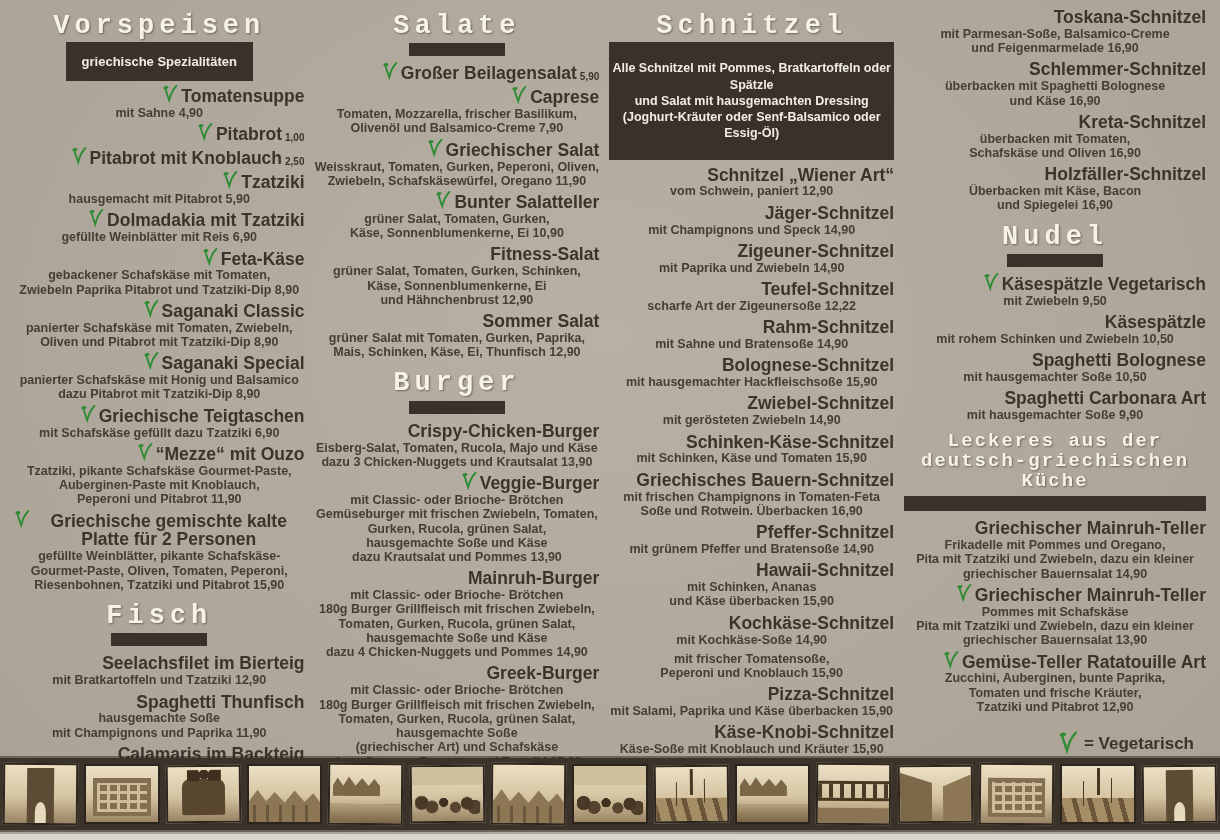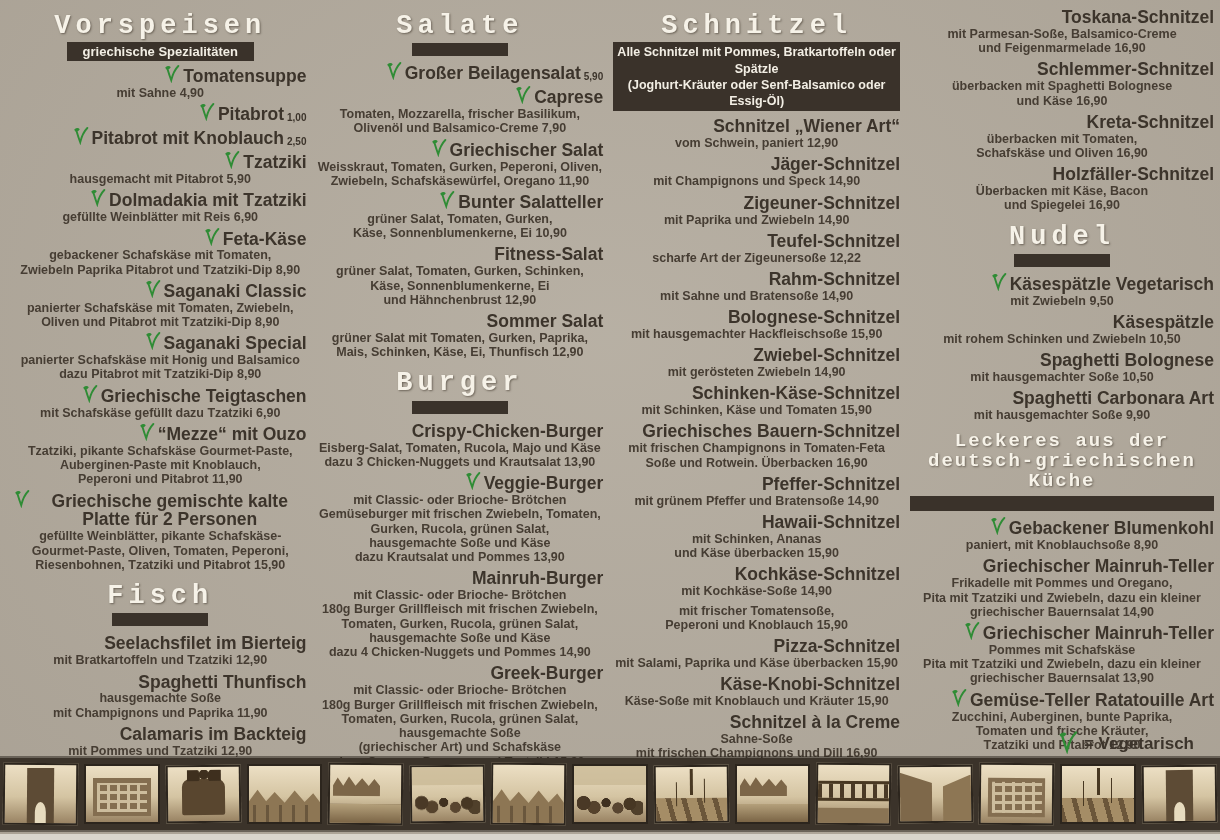--- a/index.html
+++ b/index.html
@@ -1,31 +1,31 @@
 <!DOCTYPE html>
 <html><head>
 <meta charset="utf-8">
 <style>
   html,body{margin:0;padding:0;}
   body{font-family:"Liberation Sans",sans-serif;}
   .page{position:relative;width:1220px;height:840px;background:#b3ab9e;overflow:hidden;
         background-image:radial-gradient(ellipse at 50% 40%, rgba(255,255,255,.06), rgba(60,50,40,.08));}
-  .menu-grid{position:absolute;top:8px;left:14px;right:6px;display:grid;
+  .menu-grid{position:absolute;top:8px;left:14px;right:14px;display:grid;
              grid-template-columns:1.02fr 1fr 1fr 1.06fr;column-gap:10px;}
   .column{text-align:center;}
   .menu-section{margin-bottom:10px;}
   .section-title{margin:4px 0 2px;}
   .title-line{font-family:"Liberation Mono","DejaVu Sans Mono",monospace;font-weight:bold;
               font-size:27px;line-height:1.05;letter-spacing:5px;color:#f6f2e8;
               text-shadow:1px 1px 2px rgba(55,45,35,.55);}
   .section-title.small .title-line{font-size:19px;letter-spacing:2px;}
   .badge{display:inline-block;background:#3a322a;color:#f2eee4;font-weight:bold;font-size:13px;
-         padding:2px 16px;margin:0 0 6px;}
+         padding:12px 16px;margin:0 0 6px;}
   .note{background:#3a322a;color:#f2eee4;font-weight:bold;font-size:12.5px;line-height:1.3;
-        padding:2px 3px;margin:0 0 6px;}
+        padding:18px 3px;margin:0 0 6px;}
   .bar{width:96px;height:13px;background:#3a322a;margin:3px auto 8px;}
   .bar.wide{width:100%;height:15px;margin:4px auto 8px;}
   .item{margin-bottom:5px;}
   .name-row{display:flex;justify-content:flex-end;align-items:flex-start;gap:3px;}
   .iname{font-size:17.5px;font-weight:bold;color:#3c342b;line-height:1.08;}
   .iprice{font-size:10px;font-weight:bold;color:#3c342b;align-self:flex-end;margin-bottom:1px;}
   .veg{flex:none;width:16px;height:19px;margin-top:-3px;}
   .veg svg{width:16px;height:19px;}
   .dline{font-size:12.5px;font-weight:bold;color:#463d33;line-height:1.14;}
   
@@ -338,20 +338,21 @@
           </div>
         </section>
       </div>
       <div class="column">
         <section class="menu-section">
           <div class="section-title">
             <div class="title-line">Schnitzel</div>
           </div>
           <div class="note">
             <div class="note-line">Alle Schnitzel mit Pommes, Bratkartoffeln oder Spätzle</div>
+            <div class="note-line">und Salat mit hausgemachten Dressing</div>
             <div class="note-line">(Joghurt-Kräuter oder Senf-Balsamico oder Essig-Öl)</div>
           </div>
           <div class="item">
             <div class="name-row">
               <span class="iname">Schnitzel „Wiener Art“</span>
             </div>
             <div class="dline">vom Schwein, paniert 12,90</div>
           </div>
           <div class="item">
             <div class="name-row">
@@ -510,30 +511,20 @@
             </div>
             <div class="dline">mit hausgemachter Soße 9,90</div>
           </div>
         </section>
         <section class="menu-section">
           <div class="section-title small">
             <div class="title-line">Leckeres aus der</div>
             <div class="title-line">deutsch-griechischen Küche</div>
           </div>
           <div class="bar wide"></div>
-          <div class="item">
-            <div class="name-row">
-              <span class="veg"><svg viewBox="0 0 20 24" xmlns="http://www.w3.org/2000/svg">
-                  <path d="M4.5 7 C6 12 7.5 16.5 9 20.5 C11 12 14.5 6 18 2.5" fill="none" stroke="#2f8c35" stroke-width="2.4" stroke-linecap="round"></path>
-                  <path d="M1.5 4.5 Q5.5 1 8.5 4 Q6 8 2.5 6.5 Z" fill="#2f8c35"></path>
-                </svg></span>
-              <span class="iname">Gebackener Blumenkohl</span>
-            </div>
-            <div class="dline">paniert, mit Knoblauchsoße 8,90</div>
-          </div>
           <div class="item">
             <div class="name-row">
               <span class="iname">Griechischer Mainruh-Teller</span>
             </div>
             <div class="dline">Frikadelle mit Pommes und Oregano,</div>
             <div class="dline">Pita mit Tzatziki und Zwiebeln, dazu ein kleiner</div>
             <div class="dline">griechischer Bauernsalat 14,90</div>
           </div>
           <div class="item">
             <div class="name-row">

